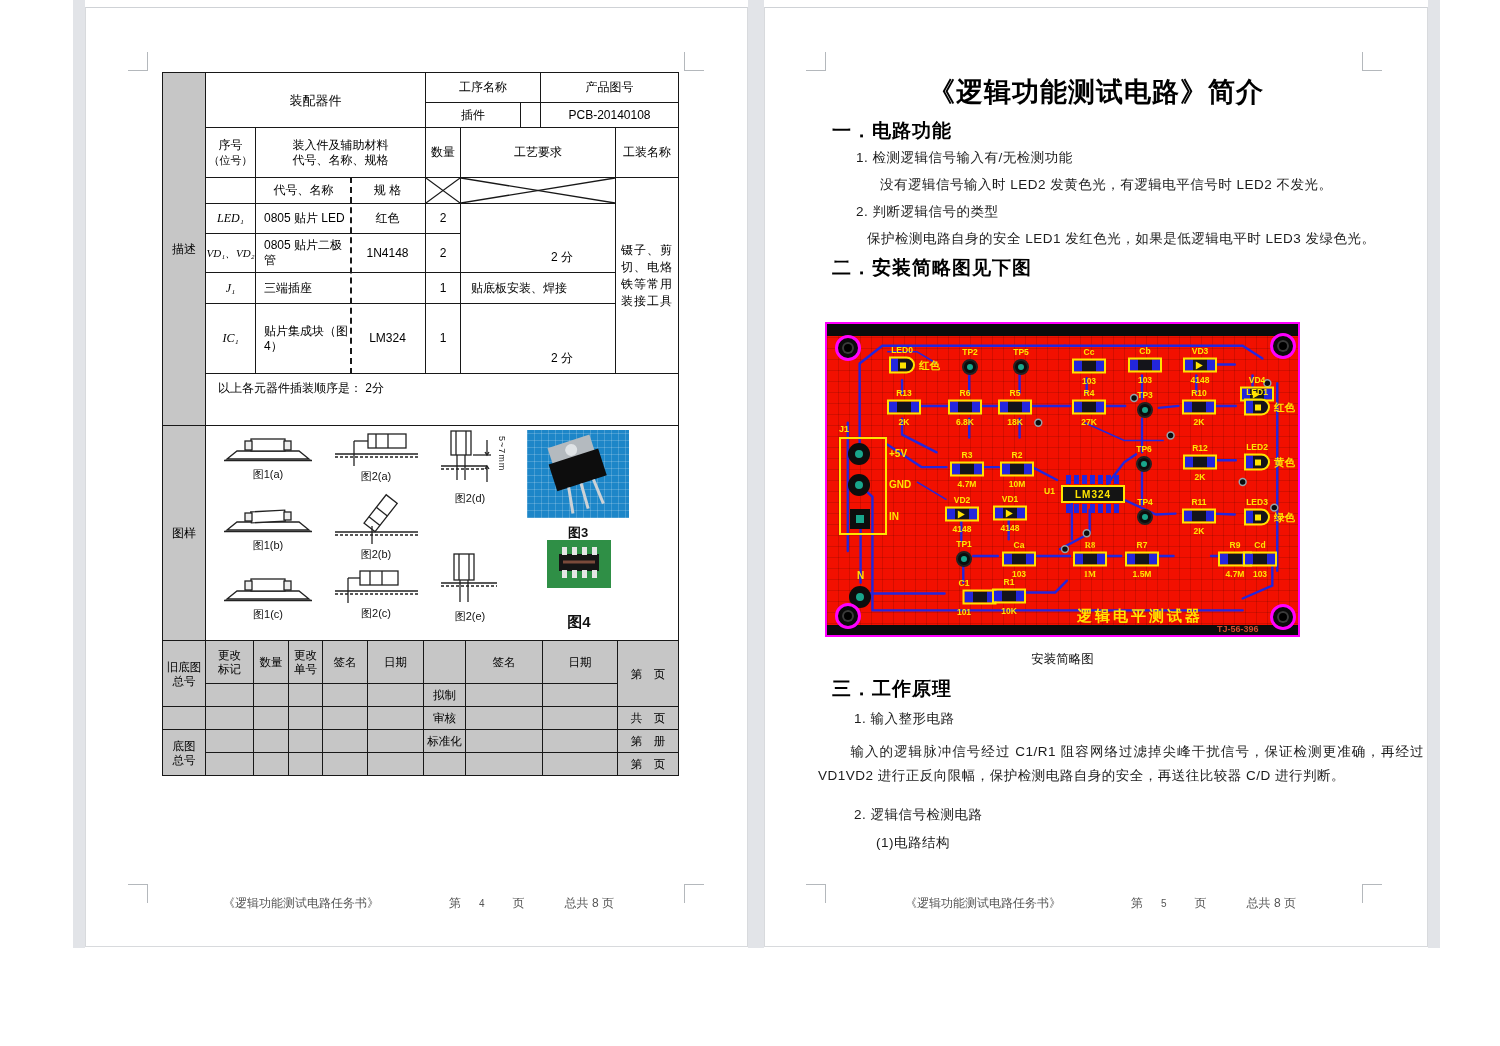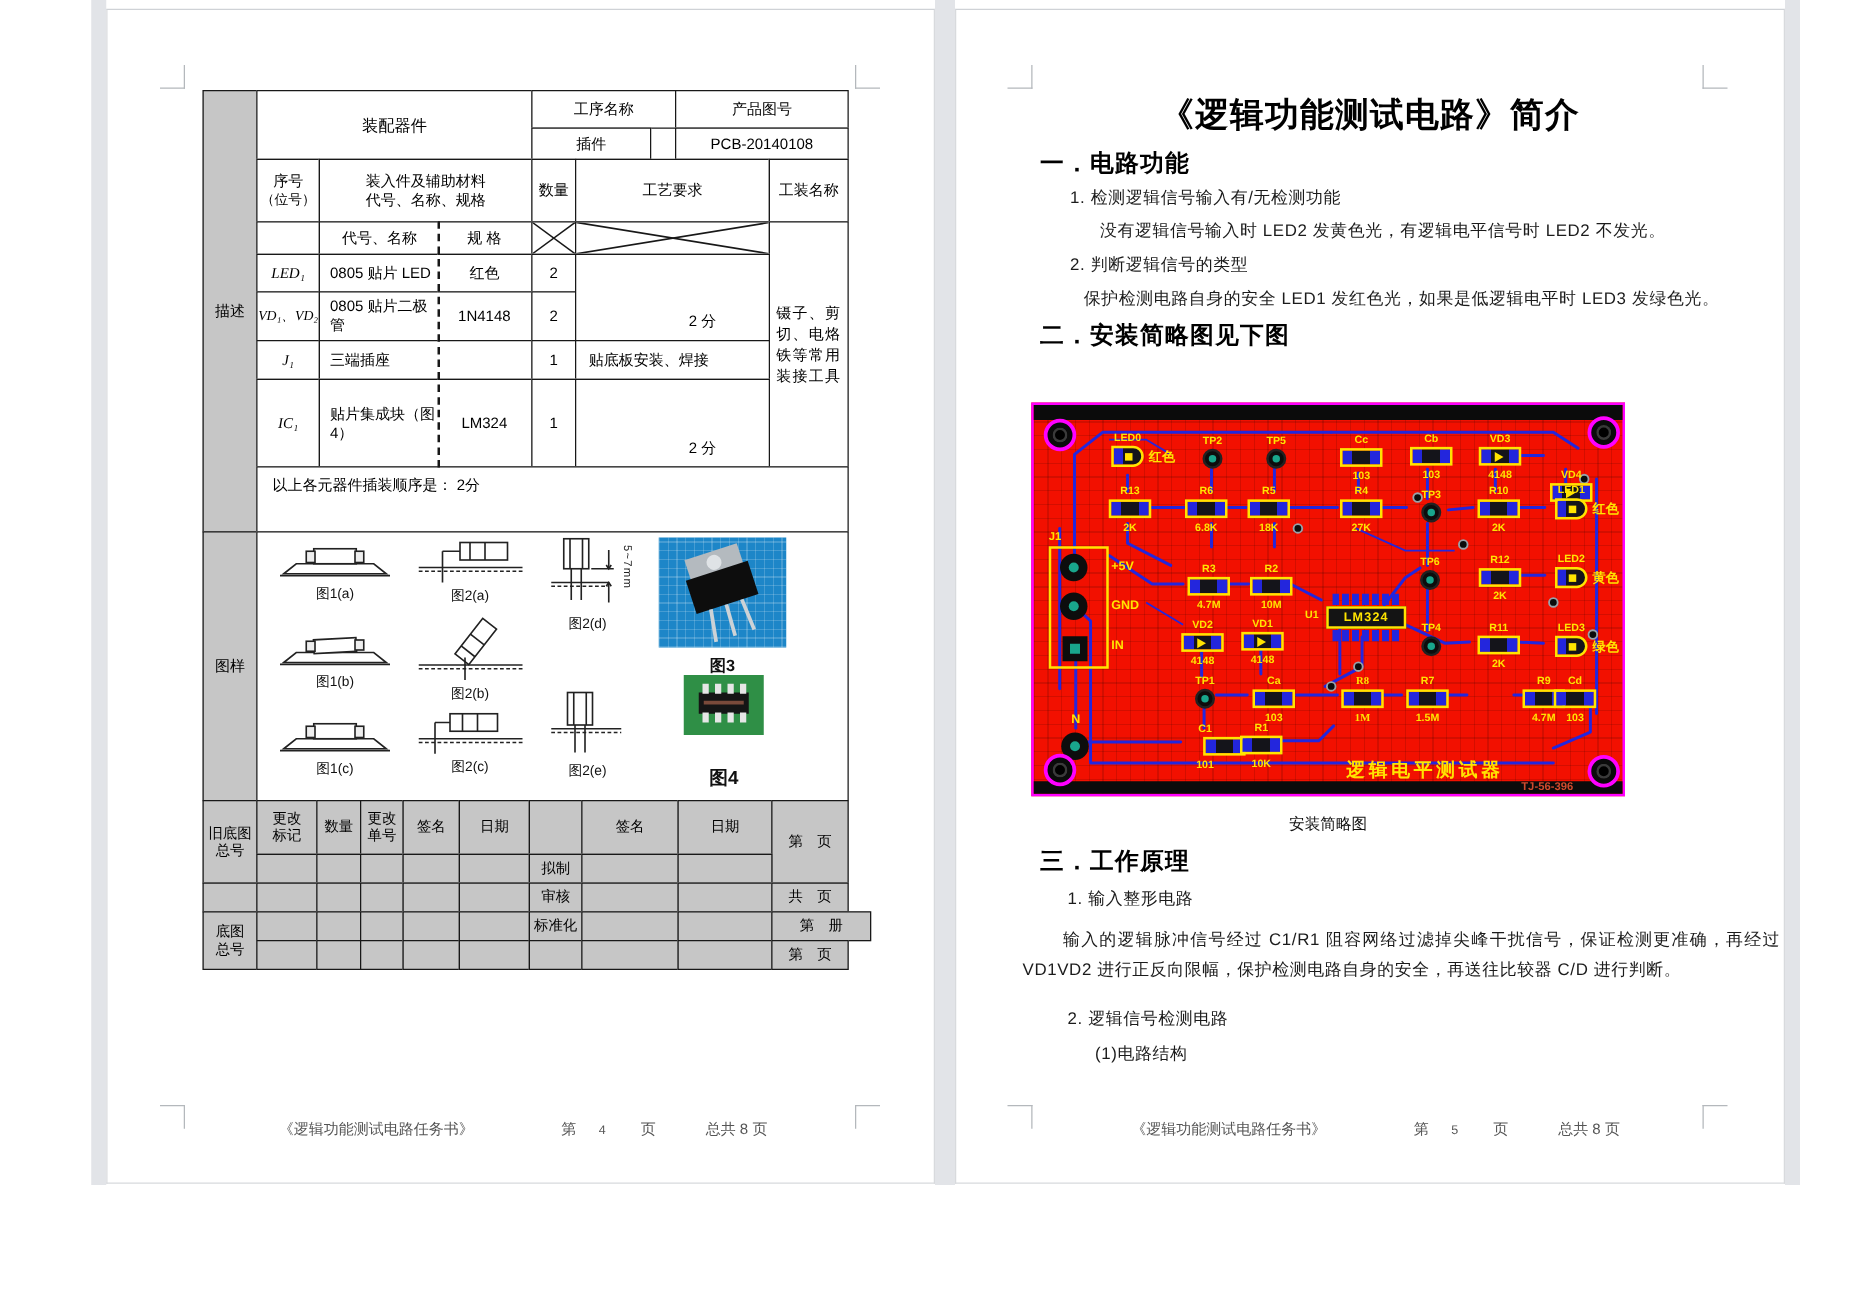--- a/index.html
+++ b/index.html
@@ -451,21 +451,21 @@
     <div class="c bt gray" style="left:205px;top:729px;width:49px;height:24px"></div>
     <div class="c bt gray" style="left:253px;top:729px;width:36px;height:24px"></div>
     <div class="c bt gray" style="left:288px;top:729px;width:35px;height:24px"></div>
     <div class="c bt gray" style="left:322px;top:729px;width:46px;height:24px"></div>
     <div class="c bt gray" style="left:367px;top:729px;width:57px;height:24px"></div>
     <div class="c bt gray" style="left:423px;top:729px;width:43px;height:24px">
         <span>标准化</span>
       </div>
     <div class="c bt gray" style="left:465px;top:729px;width:78px;height:24px"></div>
     <div class="c bt gray" style="left:542px;top:729px;width:76px;height:24px"></div>
-    <div class="c bt gray" style="left:617px;top:729px;width:80px;height:24px">
+    <div class="c bt gray" style="left:617px;top:729px;width:62px;height:24px">
         <span>第　册</span>
       </div>
 
     <div class="c bt gray" style="left:205px;top:752px;width:49px;height:24px"></div>
     <div class="c bt gray" style="left:253px;top:752px;width:36px;height:24px"></div>
     <div class="c bt gray" style="left:288px;top:752px;width:35px;height:24px"></div>
     <div class="c bt gray" style="left:322px;top:752px;width:46px;height:24px"></div>
     <div class="c bt gray" style="left:367px;top:752px;width:57px;height:24px"></div>
     <div class="c bt gray" style="left:423px;top:752px;width:43px;height:24px"></div>
     <div class="c bt gray" style="left:465px;top:752px;width:78px;height:24px"></div>

